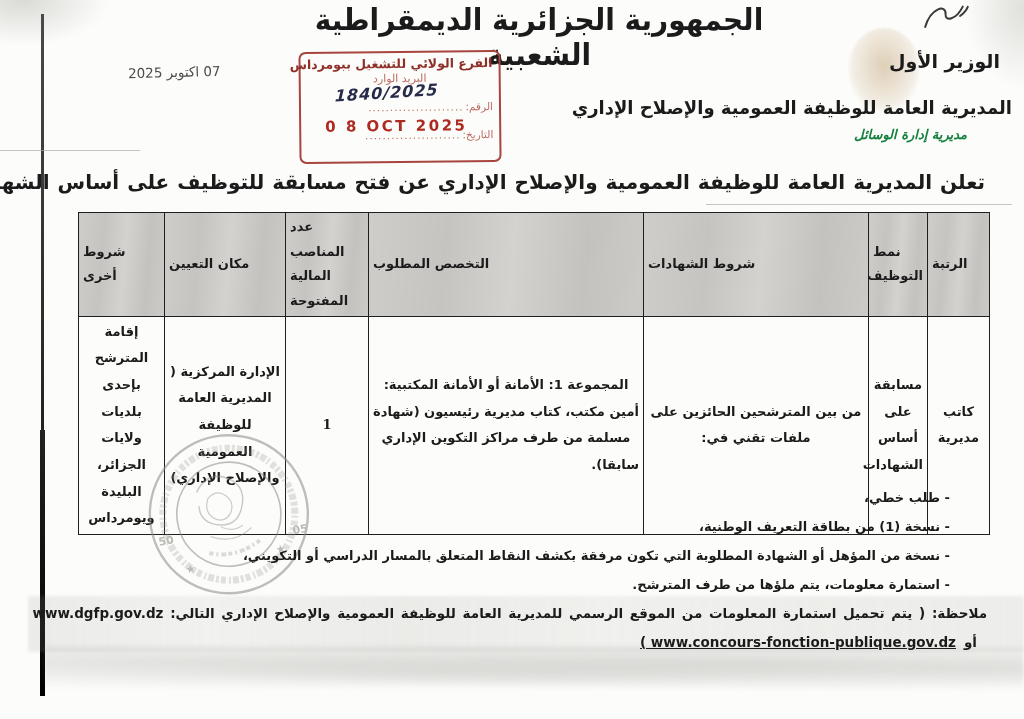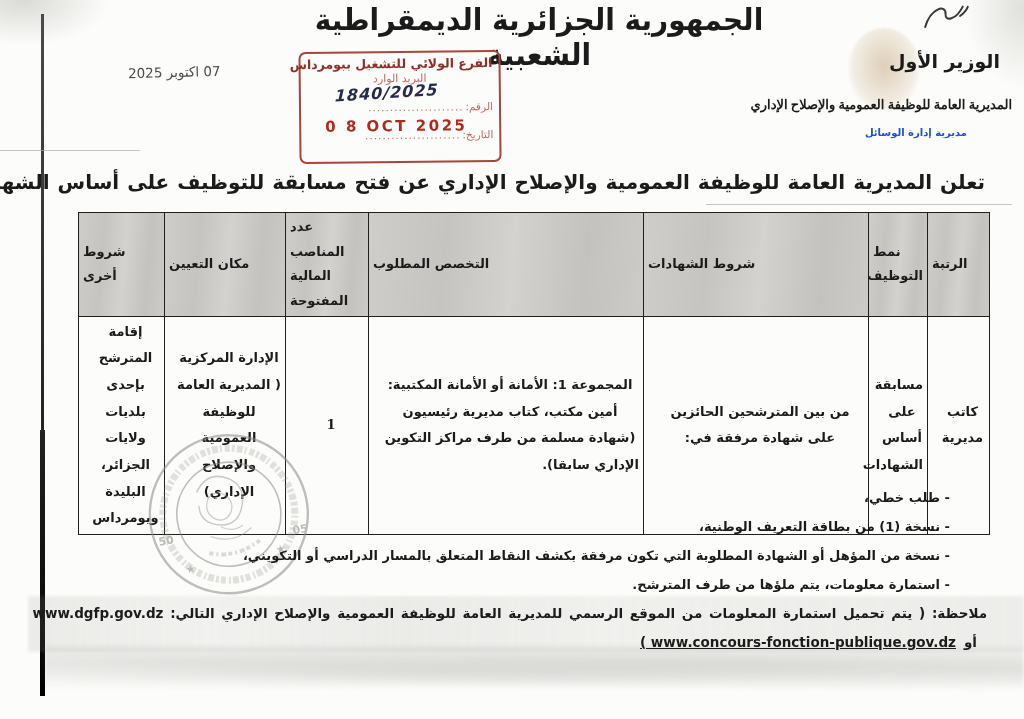--- a/index.html
+++ b/index.html
@@ -32,22 +32,22 @@
       radial-gradient(ellipse at 72% 35%,rgba(130,130,125,.5),transparent 60%),
       radial-gradient(ellipse at 95% 45%,rgba(120,120,115,.45),transparent 60%);
     filter:blur(2px);}
   .pen-mark{position:absolute;left:920px;top:2px;transform:rotate(-8deg);}
 
   
   .title{position:absolute;left:284px;top:4px;width:510px;text-align:center;
     font-size:28px;font-weight:700;letter-spacing:-1px;transform:scaleY(1.06);direction:rtl;}
   .hdr-right{position:absolute;direction:rtl;text-align:left;white-space:nowrap;}
   .hdr1{right:24px;top:50px;font-size:19px;font-weight:700;}
-  .hdr2{right:12px;top:97px;font-size:13px;font-weight:700;font-family:Liberation Serif, serif;}
-  .hdr3{right:57px;top:127px;font-size:10px;font-weight:600;color:#1d4ed8;}
+  .hdr2{right:12px;top:97px;font-size:18px;font-weight:700;}
+  .hdr3{right:57px;top:127px;font-size:13px;font-weight:600;color:#15803d;font-style:italic;}
   .hand-date{position:absolute;left:128px;top:64px;font-size:13.5px;color:#4c4c4c;
     transform:rotate(-1.5deg);letter-spacing:1px;direction:rtl;white-space:nowrap;}
 
   
   .stampbox{position:absolute;left:299px;top:51px;width:202px;height:112px;
     border:2.5px solid #a8453e;border-radius:7px;transform:rotate(-.6deg);
     direction:rtl;padding:3px 6px 0 6px;box-sizing:border-box;}
   .stampbox .l1{font-size:12.5px;font-weight:700;color:#8e2f28;text-align:center;white-space:nowrap;}
   .stampbox .l2{font-size:11px;color:#bd6a60;text-align:center;margin-top:1px;}
   .stamp-row{position:relative;height:28px;font-size:10.5px;color:#bd6a60;
@@ -62,21 +62,21 @@
   .announce{position:absolute;right:39px;top:170px;direction:rtl;font-size:20px;font-weight:700;
     white-space:nowrap;word-spacing:1px;}
 
   
   table.rt{position:absolute;left:78px;top:212px;width:911px;height:215px;
     border-collapse:collapse;table-layout:fixed;direction:rtl;}
   table.rt th,table.rt td{border:1.6px solid #1f1f1f;vertical-align:middle;
     font-size:13px;font-weight:700;padding:2px 4px;}
   table.rt th{height:82px;text-align:left;line-height:1.9;
     background:linear-gradient(95deg,#cecdc9,#c5c4c1 28%,#d3d2cf 52%,#c3c2bf 78%,#cccbc8);}
-  table.rt td{height:128px;text-align:center;line-height:2.05;padding-left:12px;}
+  table.rt td{height:128px;text-align:center;line-height:2.05;}
   td.cell-spec{text-align:justify;text-align-last:right;padding:4px 10px;line-height:2.15;margin-left:32px;}
   td.cell-cond{text-align:right;padding:4px 14px 4px 6px;line-height:2.5;}
   td.cell-count{font-family:"DejaVu Serif",serif;font-size:16px;}
 
   
   .seal{position:absolute;left:141px;top:429px;opacity:.55;transform:rotate(-10deg);}
 
   
   .docs-intro{position:absolute;right:44px;top:461px;direction:rtl;font-size:13.5px;font-weight:700;white-space:nowrap;}
   .doc-item{position:absolute;right:74px;direction:rtl;font-size:13px;font-weight:600;white-space:nowrap;}
@@ -148,21 +148,21 @@
       <th>نمط التوظيف</th>
       <th>شروط الشهادات</th>
       <th>التخصص المطلوب</th>
       <th>عدد المناصب المالية المفتوحة</th>
       <th>مكان التعيين</th>
       <th>شروط أخرى</th>
     </tr>
     <tr>
       <td>كاتب مديرية</td>
       <td>مسابقة على أساس الشهادات</td>
-      <td class="cell-cond">من بين المترشحين الحائزين على شهادة مرفقة في:</td>
+      <td class="cell-cond">من بين المترشحين الحائزين على ملفات تقني في:</td>
       <td class="cell-spec"><span>المجموعة 1:</span><span> الأمانة أو الأمانة المكتبية: أمين مكتب، كتاب مديرية رئيسيون (شهادة مسلمة من طرف مراكز التكوين الإداري سابقا).</span></td>
       <td class="cell-count">1</td>
       <td>الإدارة المركزية ( المديرية العامة للوظيفة العمومية والإصلاح الإداري)</td>
       <td>إقامة المترشح بإحدى بلديات ولايات الجزائر، البليدة ويومرداس</td>
     </tr>
   </tbody>
     </table>
 
   <svg class="seal" width="178" height="172" viewBox="0 0 178 172">
     <g stroke="#8b8b85" fill="none">

